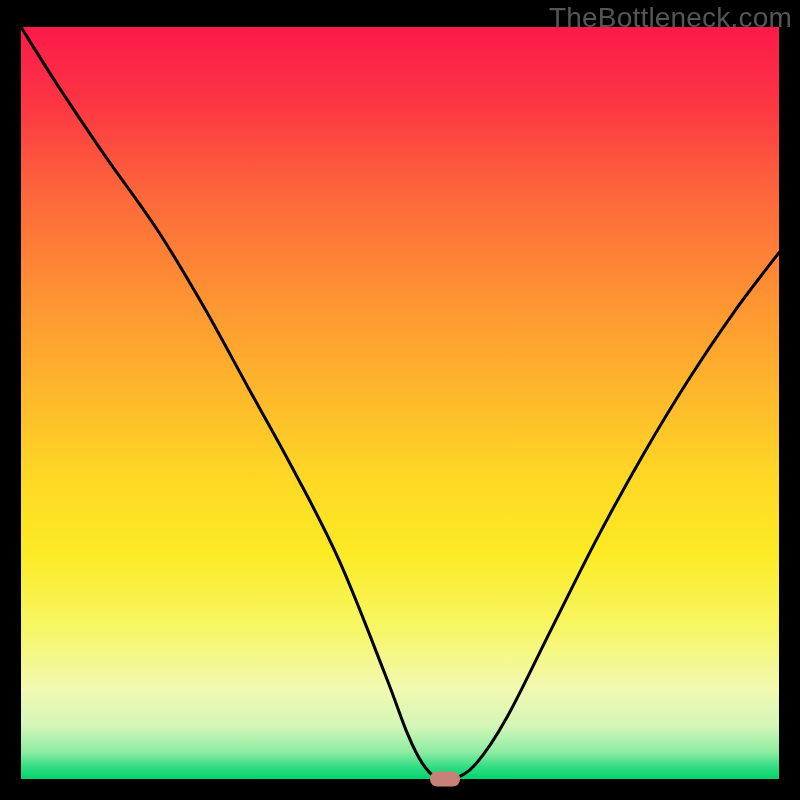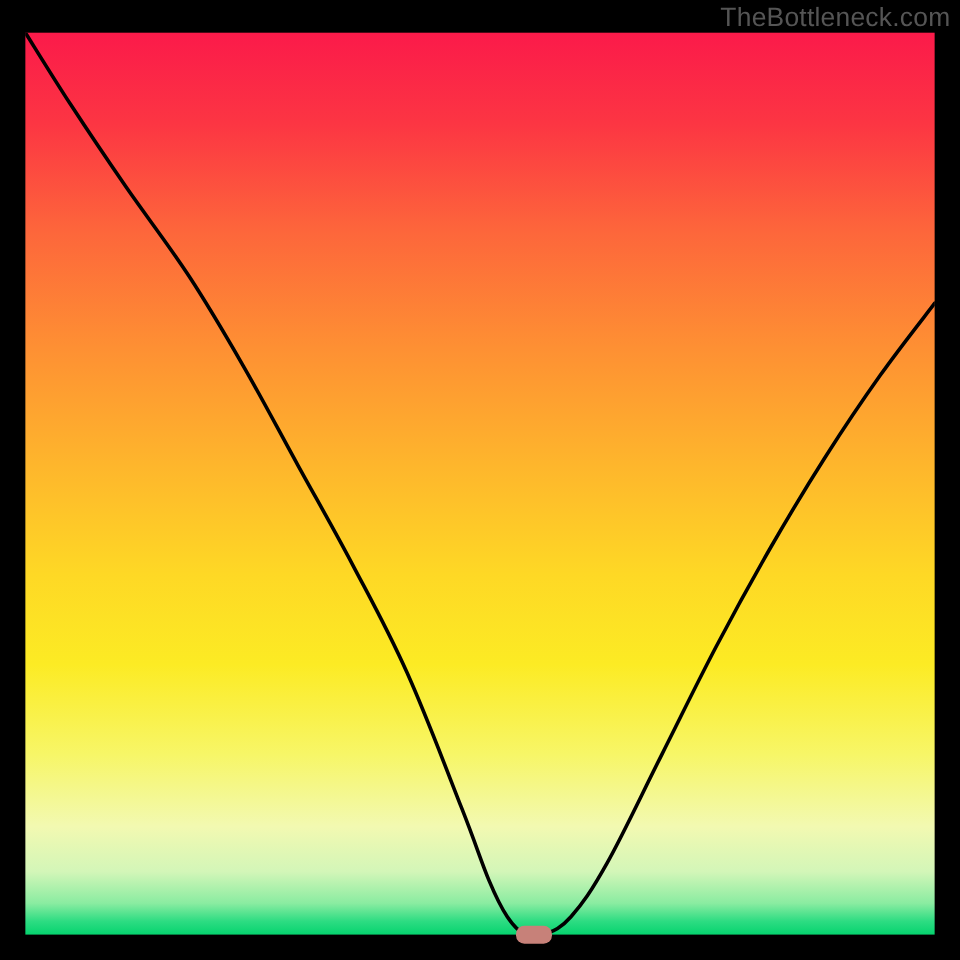--- a/index.html
+++ b/index.html
@@ -15,21 +15,21 @@
     position: relative;
     width: 800px;
     height: 800px;
     background: #000;
   }
   .watermark {
     position: absolute;
     top: 2px;
     right: 8px;
     color: #555;
-    font-size: 22px;
+    font-size: 28px;
     font-weight: 500;
     letter-spacing: 0.2px;
     user-select: none;
   }
   .plot-area {
     position: absolute;
     left: 21px;
     top: 27px;
     width: 758px;
     height: 752px;

